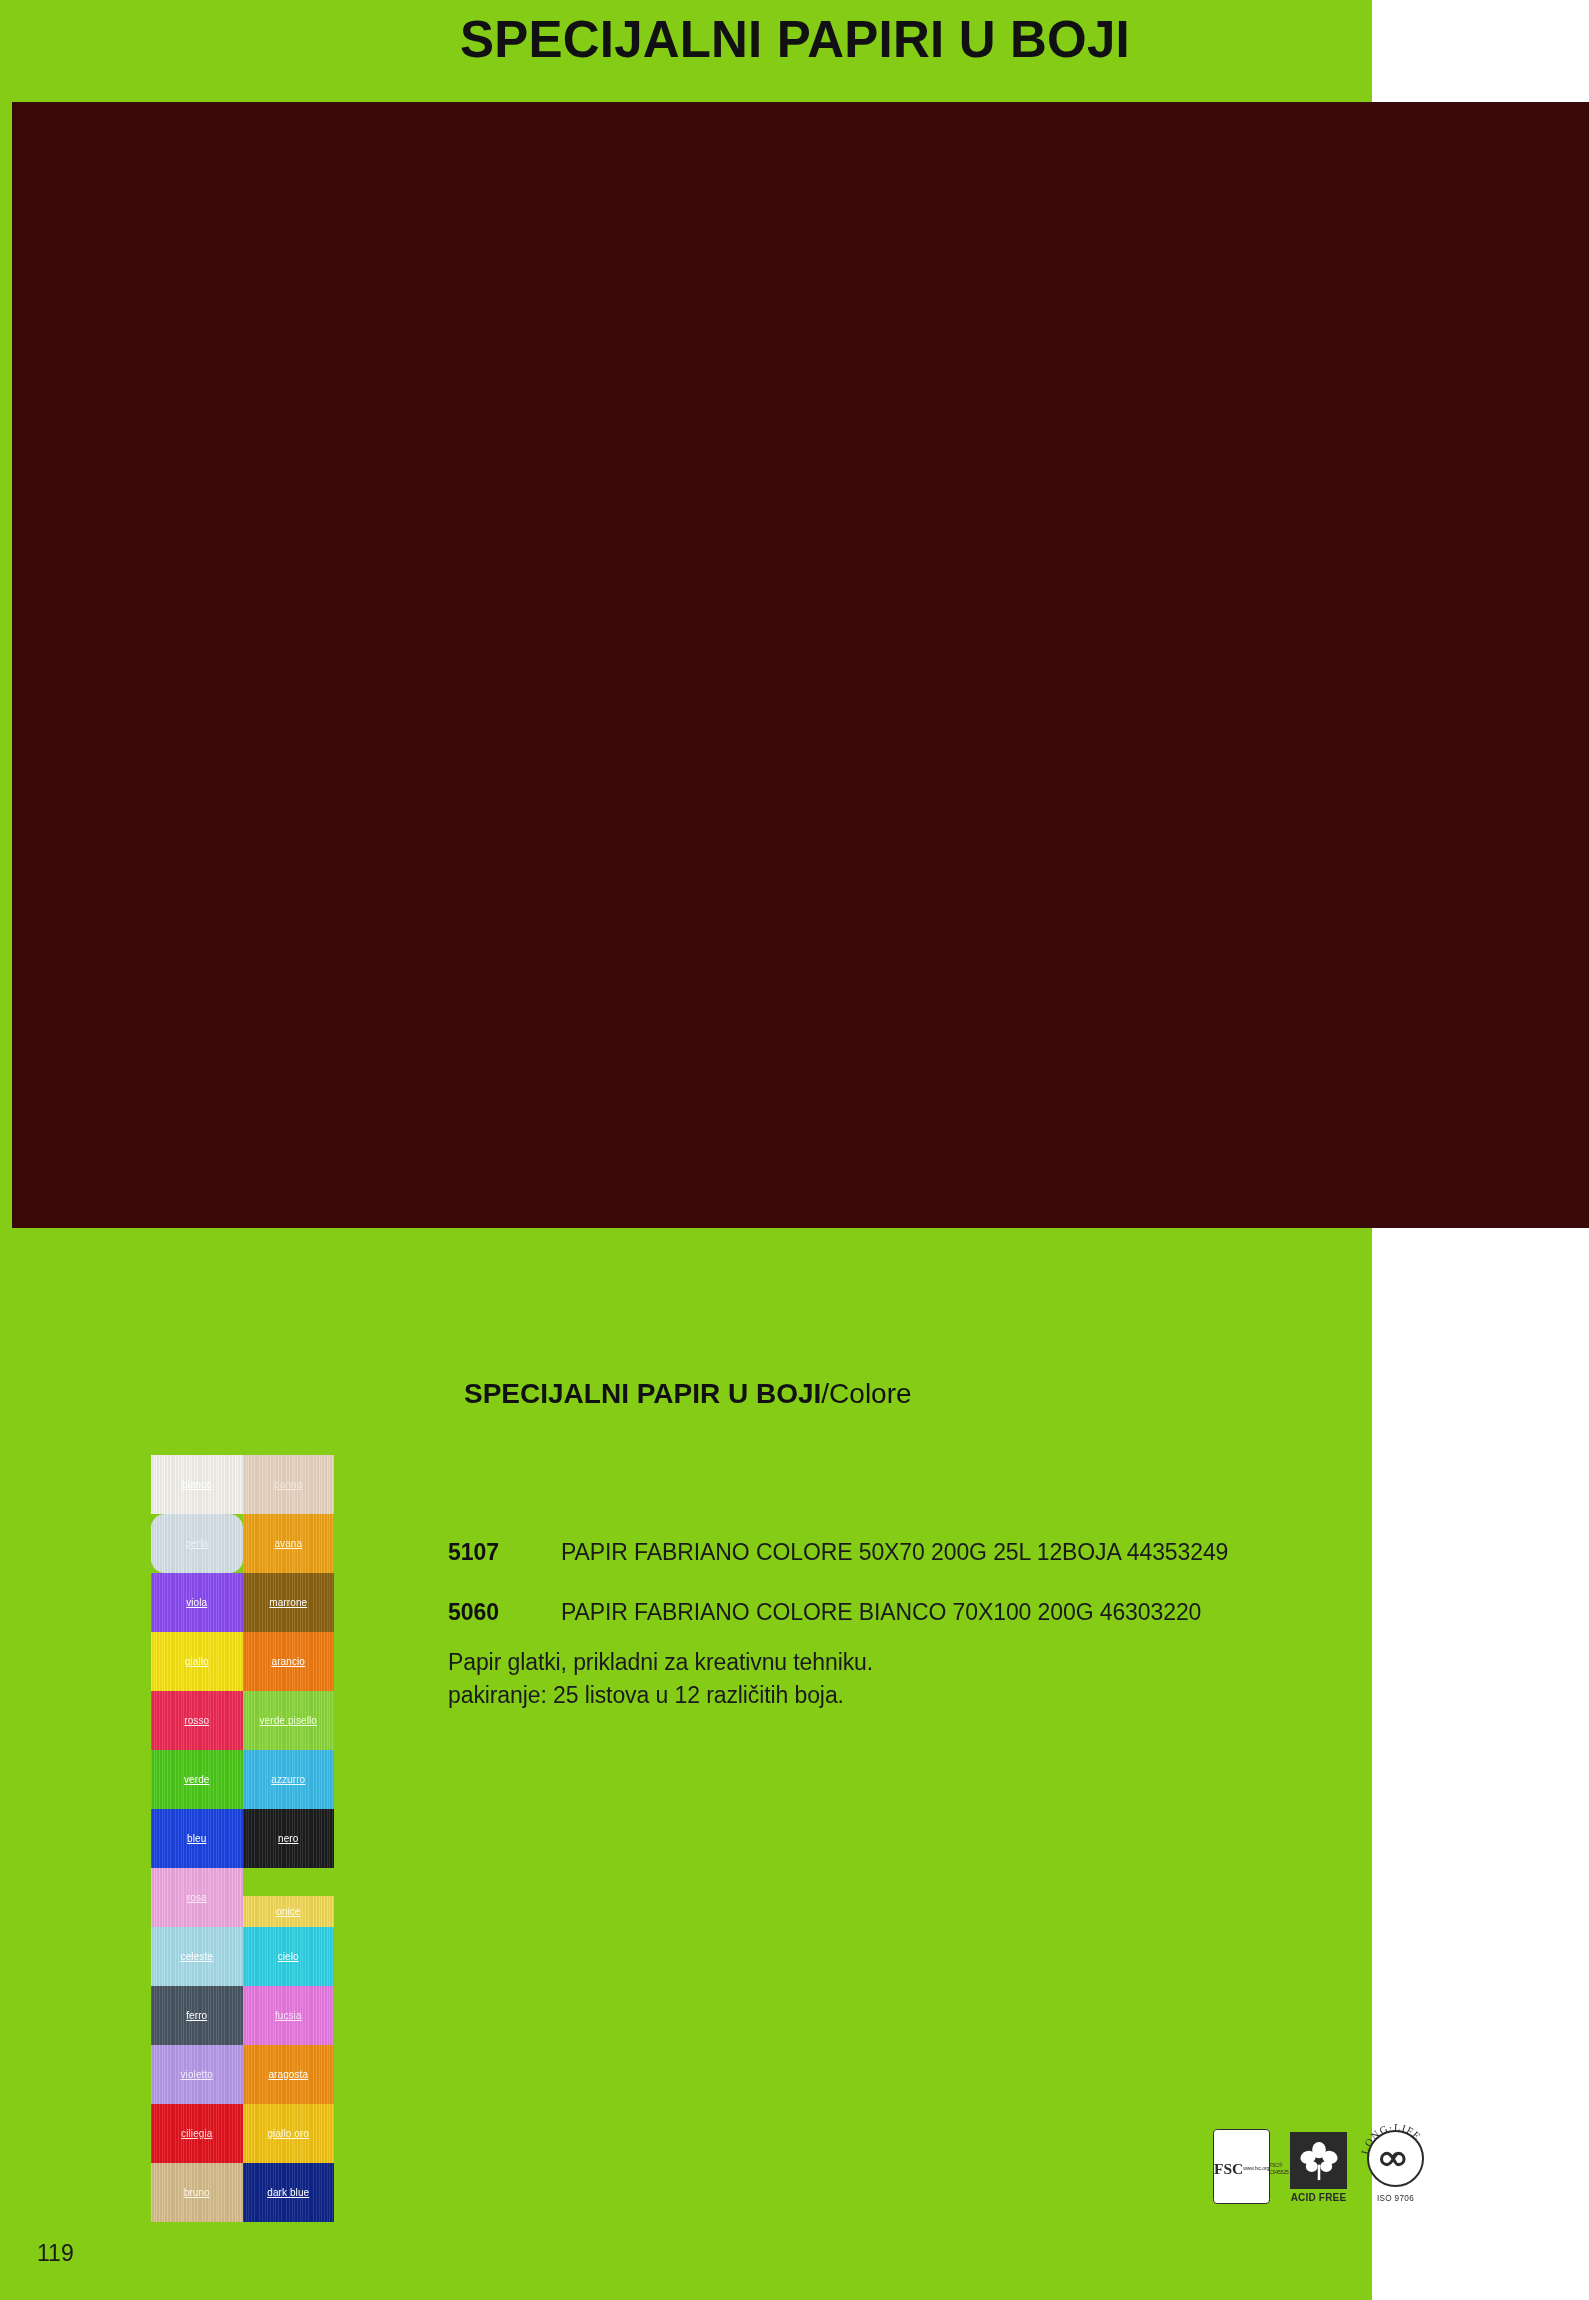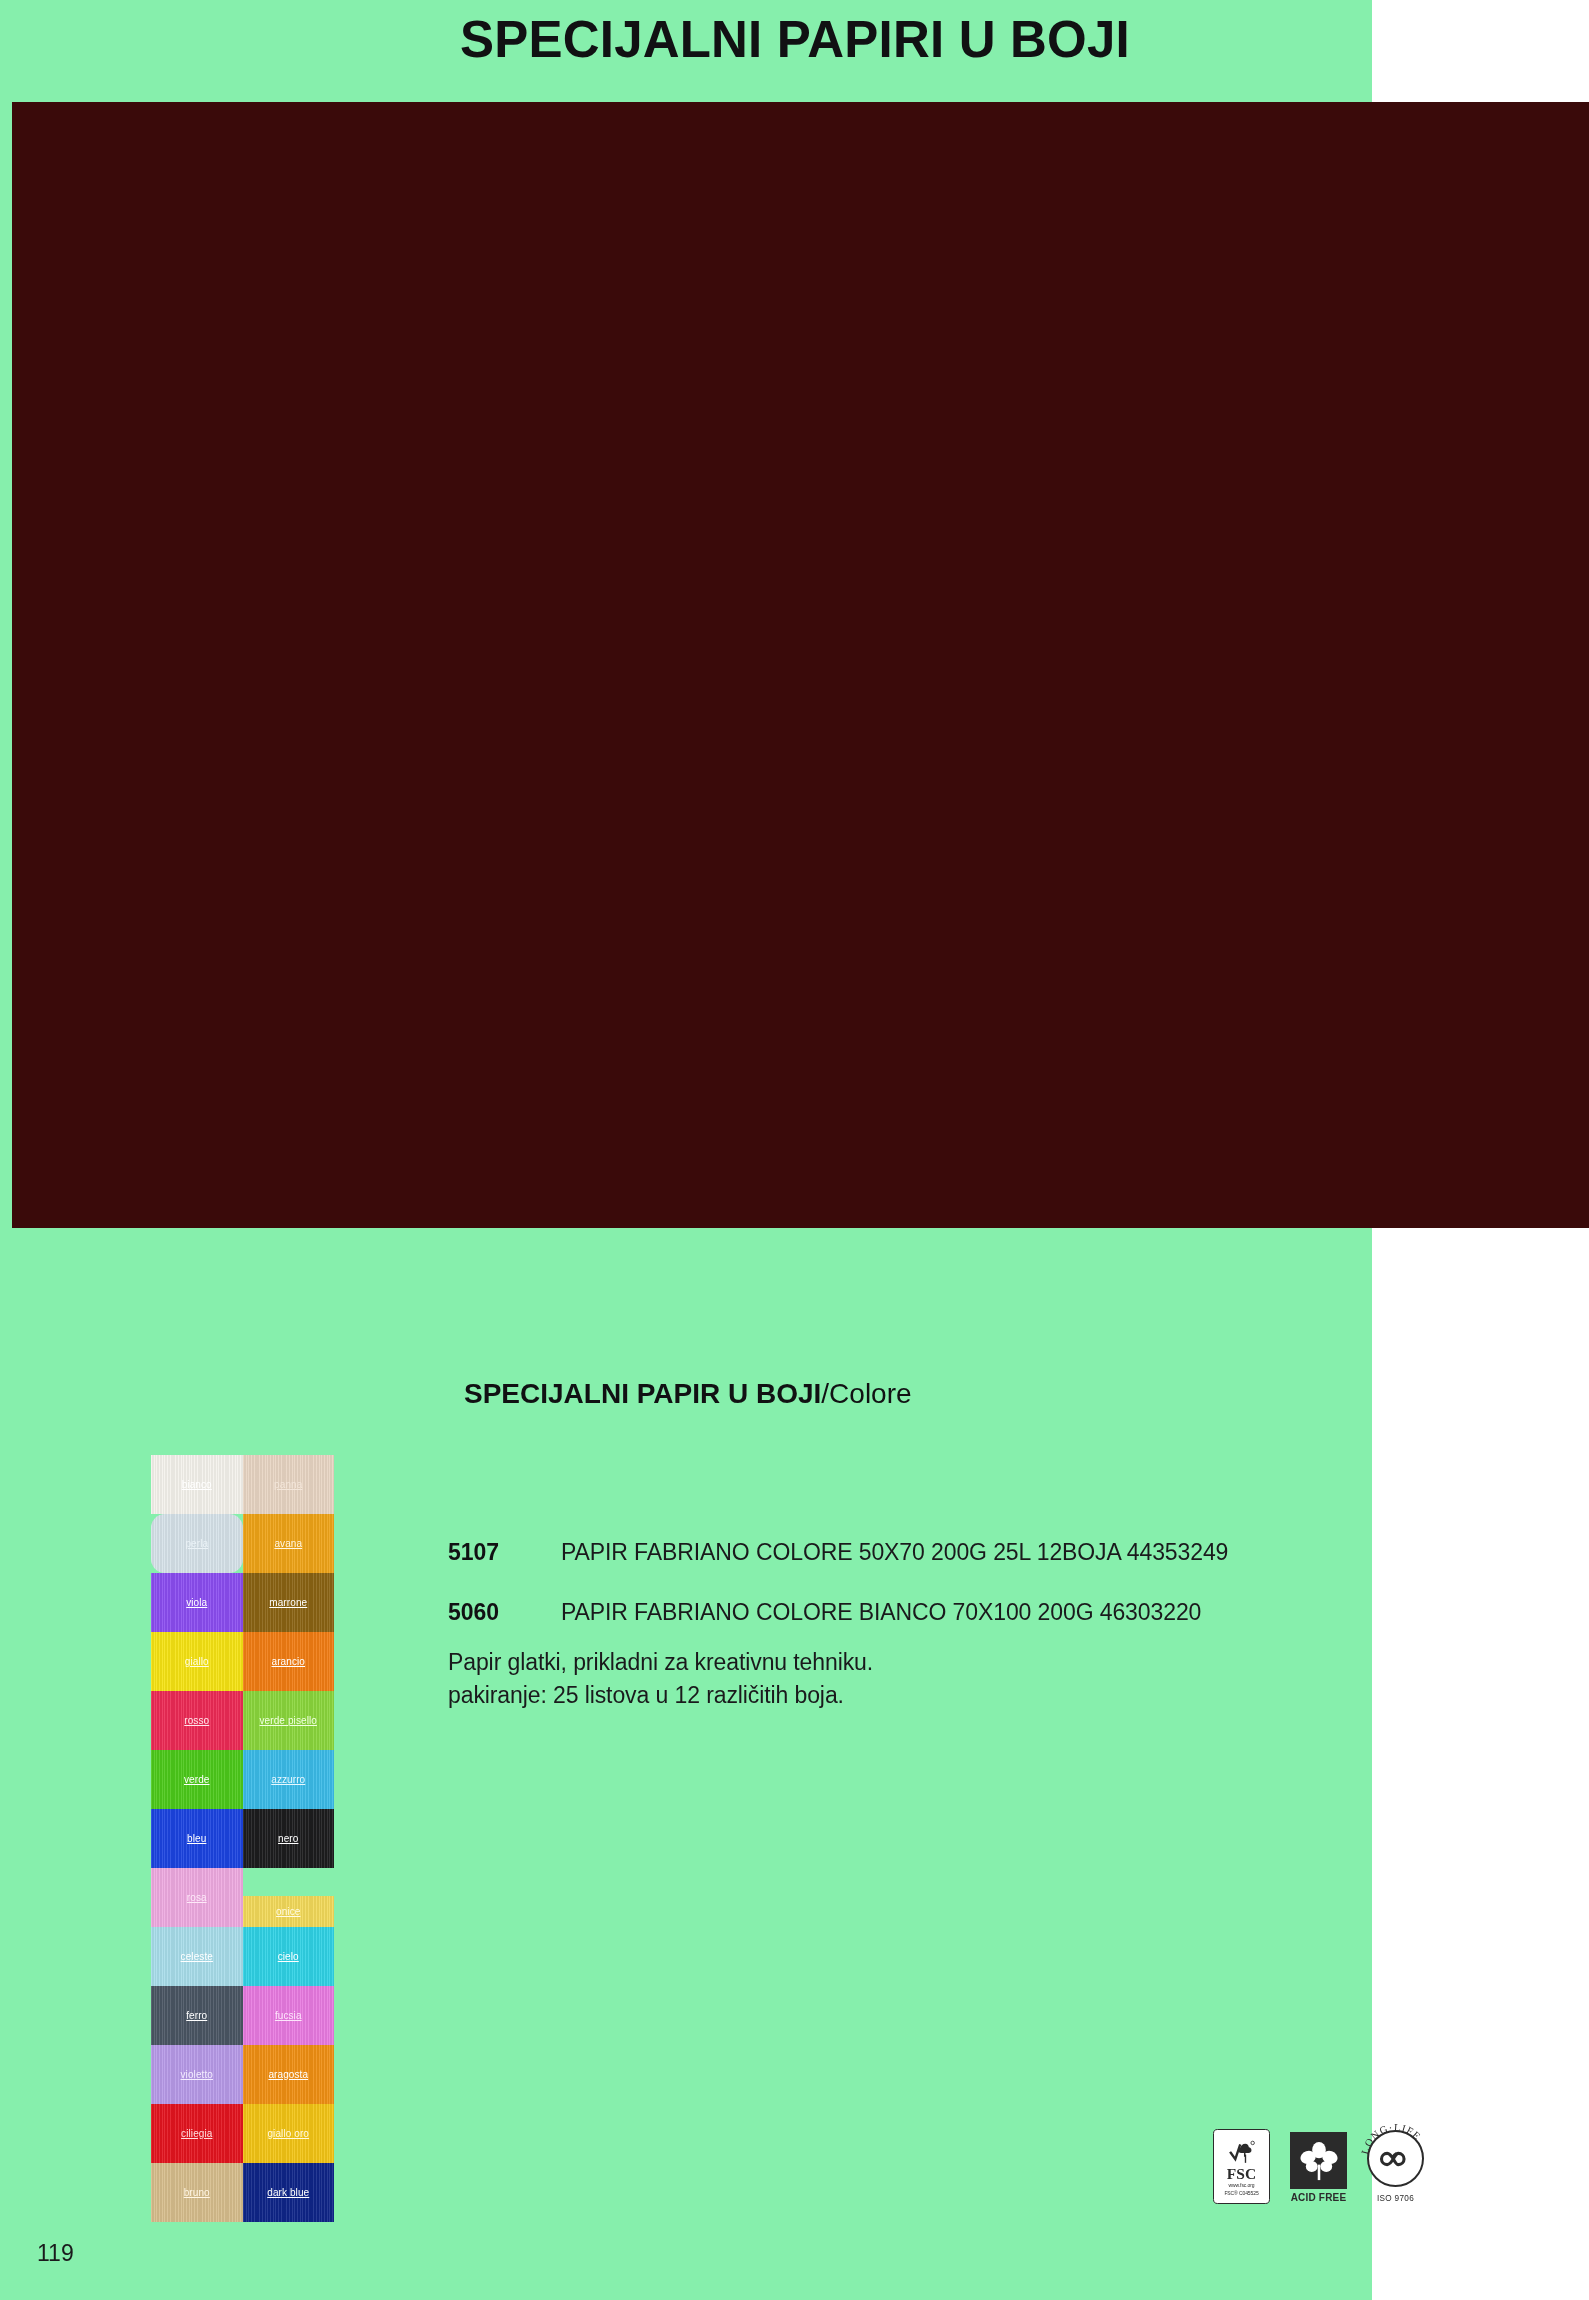--- a/index.html
+++ b/index.html
@@ -2,21 +2,21 @@
 <html style="font-size:14.6px"><head>
 <meta charset="utf-8">
 <style>
   * { box-sizing: border-box; margin: 0; padding: 0; }
   html, body {
     width: 1590px; height: 2301px;
     background: #ffffff;
     font-family: "Liberation Sans", sans-serif;
     overflow: hidden;
   }
-  .page { position: relative; width: 1372px; height: 2301px; background: #86efac; }
+  .page { position: relative; width: 1372px; height: 2301px; background: #84cc16; }
 
   
   .page-title {
     position: absolute;
     left: 0; top: 5.5px; width: 1590px;
     text-align: center;
     font-size: 51px;
     font-weight: 700;
     letter-spacing: 0.2px;
     color: #111113;
@@ -125,23 +125,23 @@
     align-items: flex-end;
     gap: 20px;
   }
   .cert { position: relative; }
 
   .fsc-box {
     width: 57px; height: 75px;
     border: 1.8px solid #2b2b2b;
     border-radius: 4.6px;
     display: flex;
-    flex-direction: column;
+    flex-direction: row;
     align-items: center;
-    justify-content: center;
+    justify-content: space-between;
     padding-top: 3.7px;
     background: #fff;
   }
   .fsc-mark { width: 27.4px; height: 25.6px; }
   .fsc-name {
     font-family: "Liberation Serif", serif;
     font-size: 15.5px; font-weight: 700;
     color: #2b2b2b; line-height: 15.5px; margin-top: 0.9px;
   }
   .fsc-url { font-size: 5px; color: #2b2b2b; line-height: 6.4px; letter-spacing:-0.1px;}

